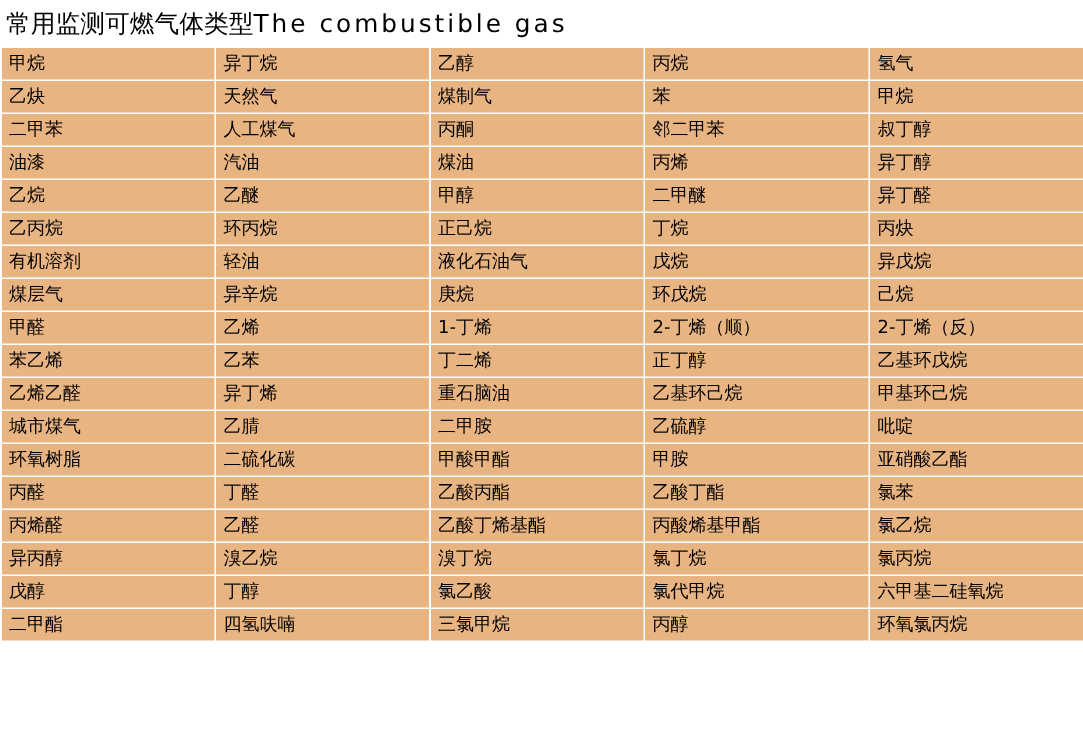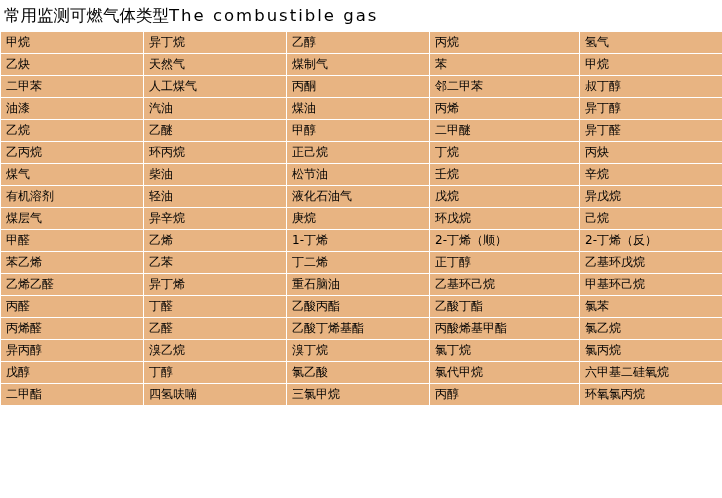--- a/index.html
+++ b/index.html
@@ -106,27 +106,20 @@
           <td>异丁醛</td>
         </tr>
         <tr>
           <td>乙丙烷</td>
           <td>环丙烷</td>
           <td>正己烷</td>
           <td>丁烷</td>
           <td>丙炔</td>
         </tr>
         <tr>
-          <td>煤气</td>
-          <td>柴油</td>
-          <td>松节油</td>
-          <td>壬烷</td>
-          <td>辛烷</td>
-        </tr>
-        <tr>
           <td>有机溶剂</td>
           <td>轻油</td>
           <td>液化石油气</td>
           <td>戊烷</td>
           <td>异戊烷</td>
         </tr>
         <tr>
           <td>煤层气</td>
           <td>异辛烷</td>
           <td>庚烷</td>
@@ -148,20 +141,34 @@
           <td>乙基环戊烷</td>
         </tr>
         <tr>
           <td>乙烯乙醛</td>
           <td>异丁烯</td>
           <td>重石脑油</td>
           <td>乙基环己烷</td>
           <td>甲基环己烷</td>
         </tr>
         <tr>
+          <td>城市煤气</td>
+          <td>乙腈</td>
+          <td>二甲胺</td>
+          <td>乙硫醇</td>
+          <td>吡啶</td>
+        </tr>
+        <tr>
+          <td>环氧树脂</td>
+          <td>二硫化碳</td>
+          <td>甲酸甲酯</td>
+          <td>甲胺</td>
+          <td>亚硝酸乙酯</td>
+        </tr>
+        <tr>
           <td>丙醛</td>
           <td>丁醛</td>
           <td>乙酸丙酯</td>
           <td>乙酸丁酯</td>
           <td>氯苯</td>
         </tr>
         <tr>
           <td>丙烯醛</td>
           <td>乙醛</td>
           <td>乙酸丁烯基酯</td>

